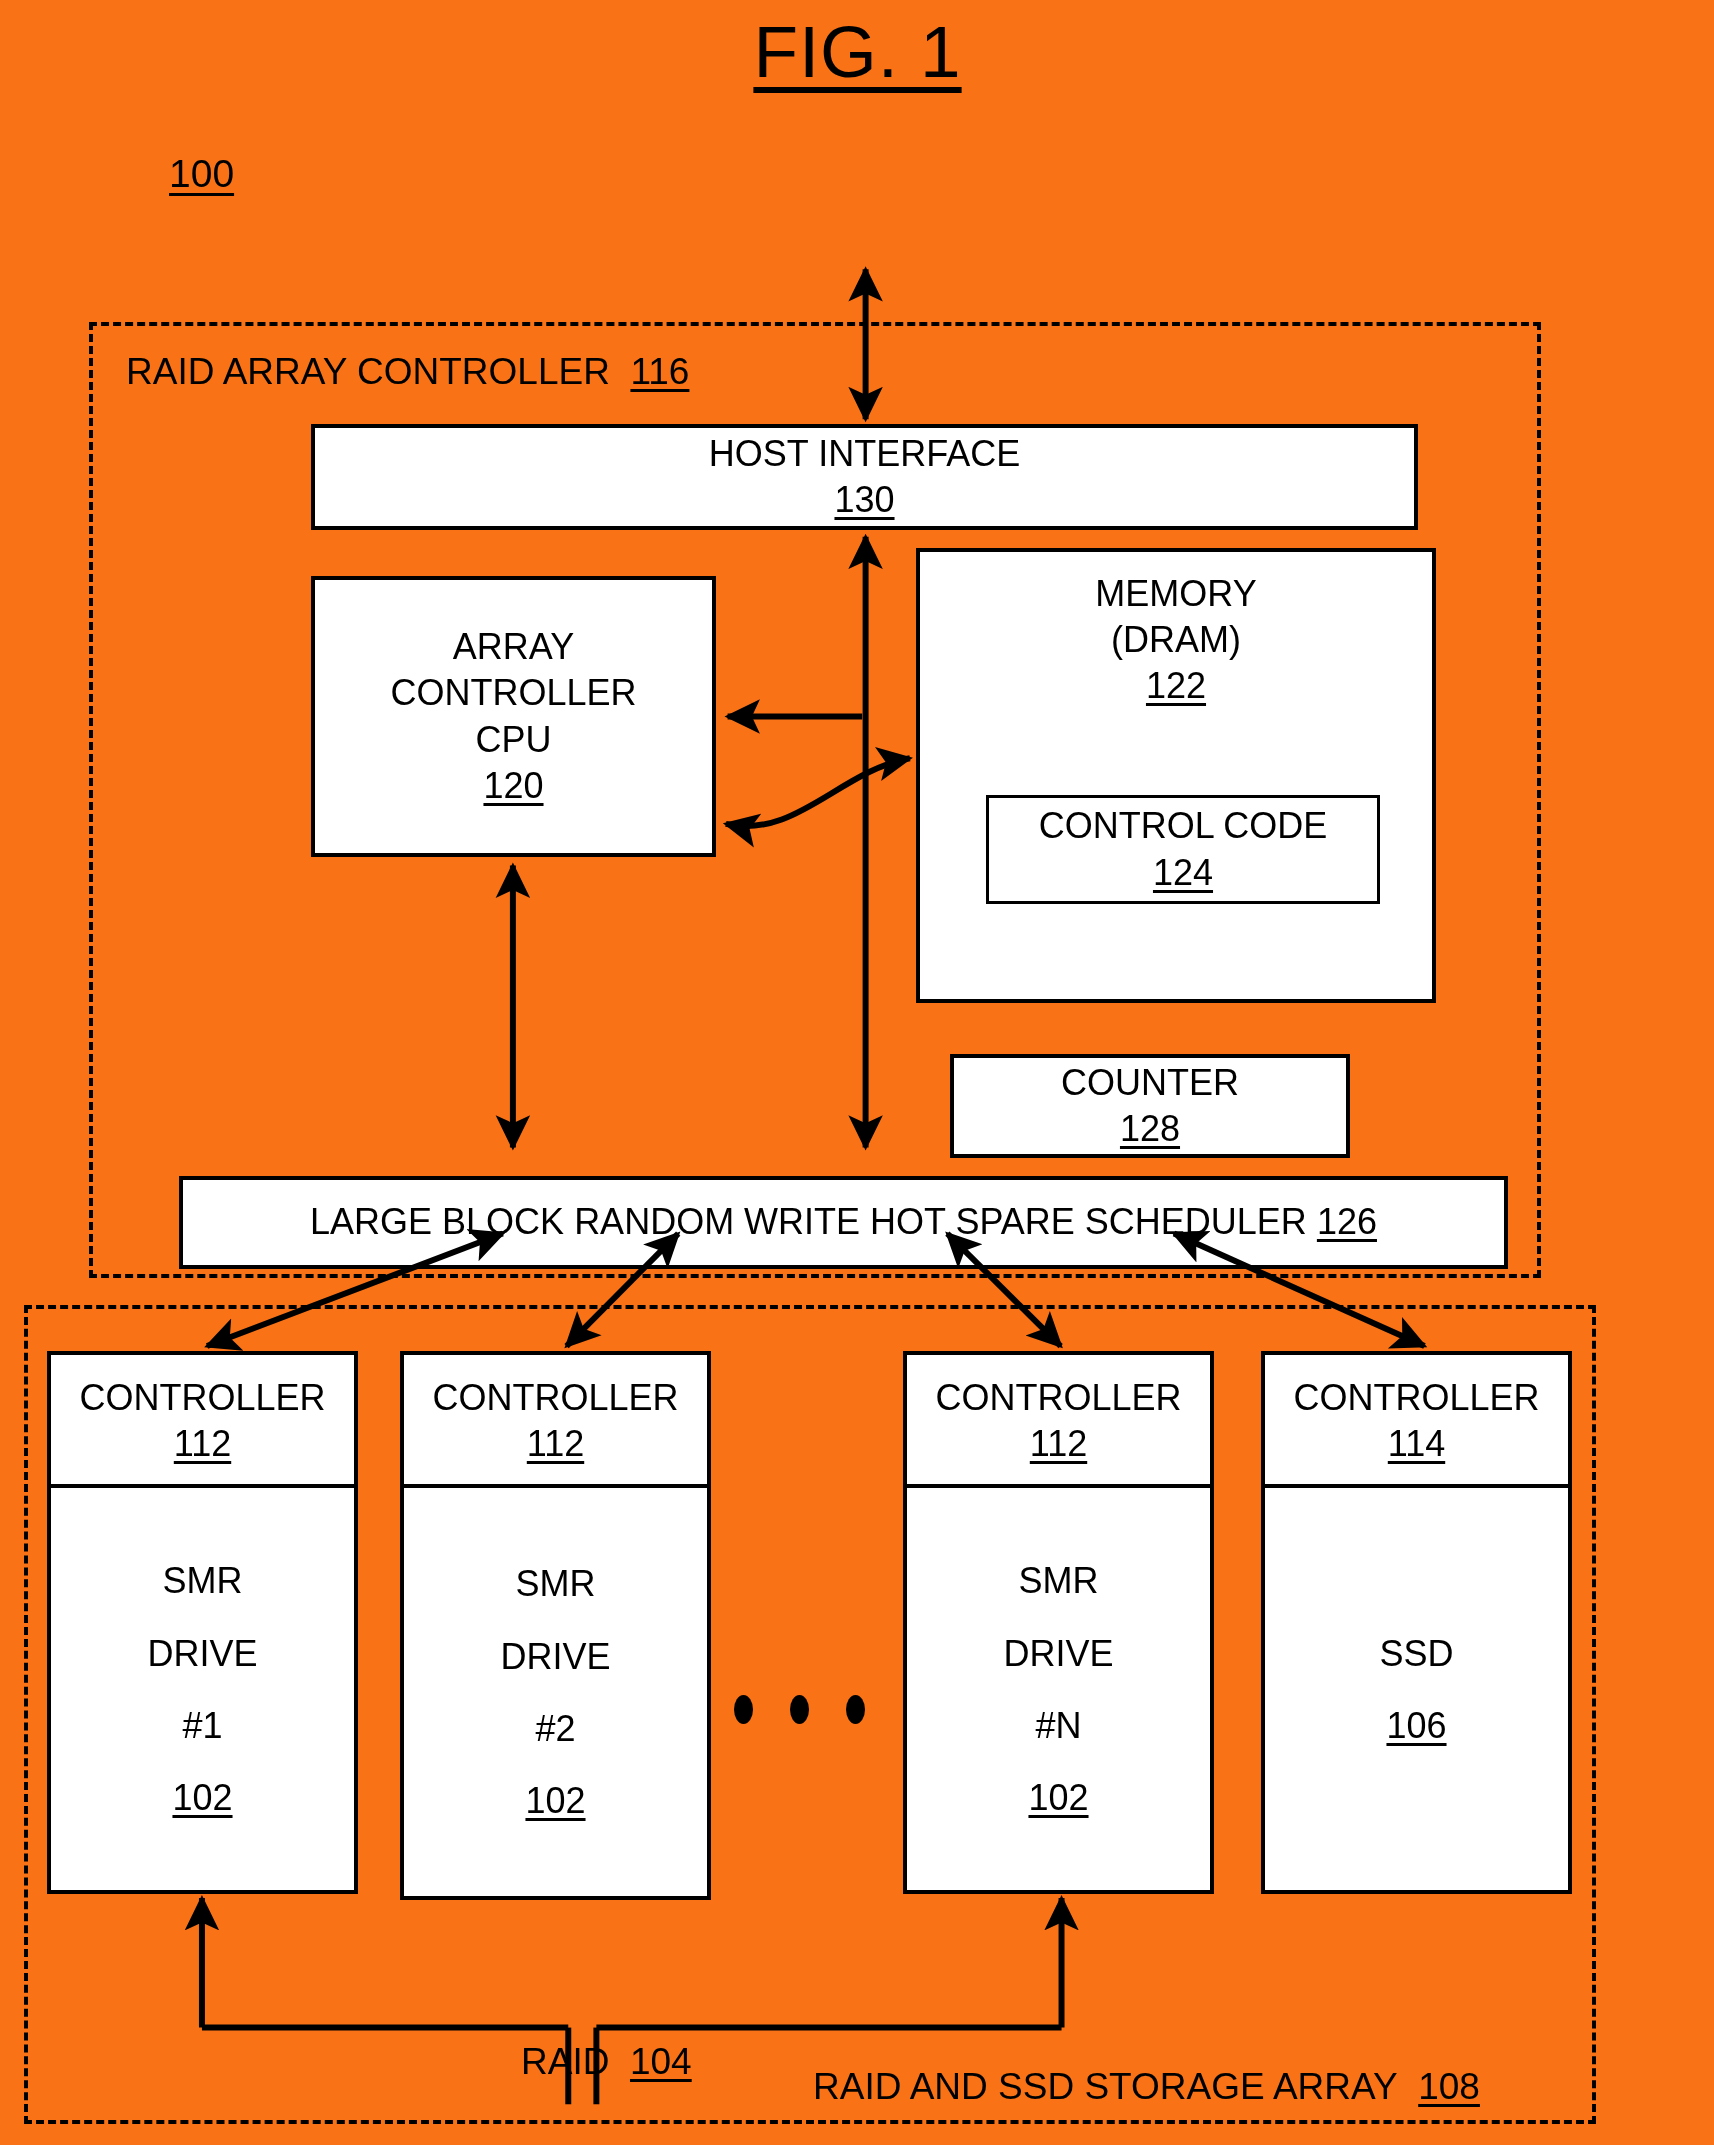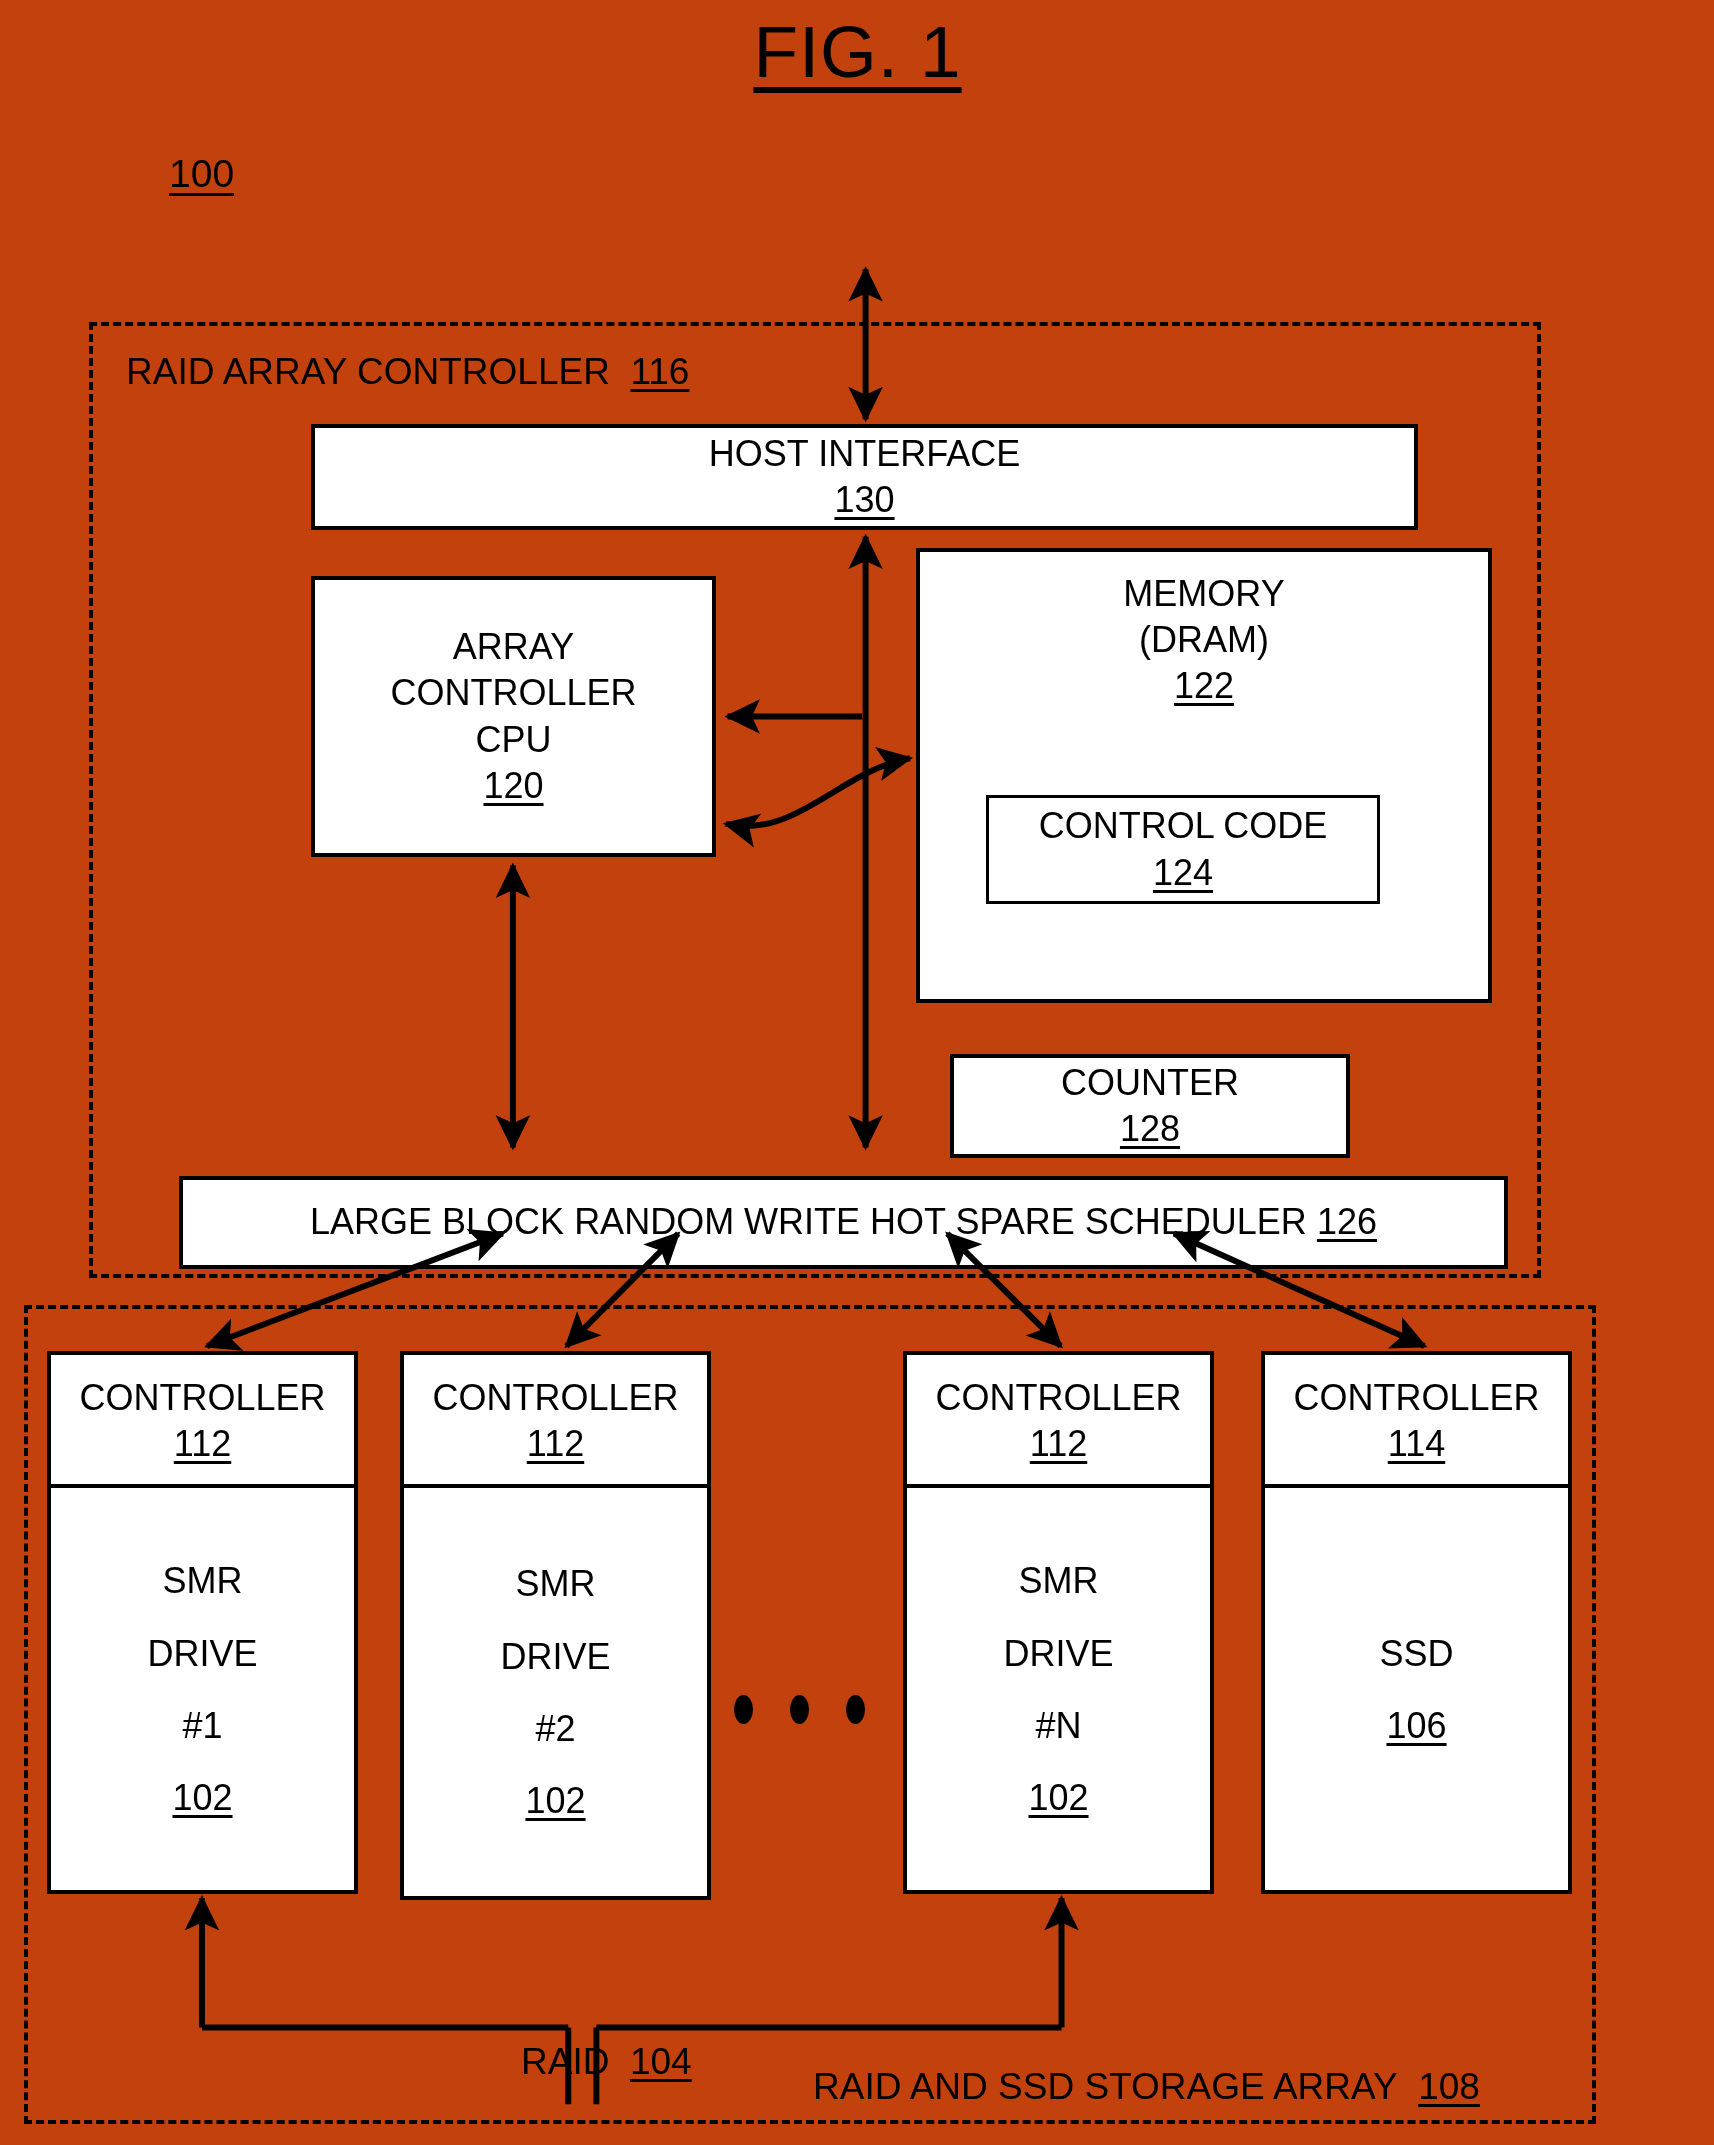--- a/index.html
+++ b/index.html
@@ -9,21 +9,21 @@
     background: #ffffff;
   }
   body {
     font-family: "Liberation Sans", sans-serif;
     color: #000000;
   }
   #fig {
     position: relative;
     width: 1715px;
     height: 2146px;
-    background: #c2410c;
+    background: #f97316;
     overflow: hidden;
   }
   .abs { position: absolute; }
 
   
   #fig-title {
     left: 0;
     top: 15.3px;
     width: 1715px;
     text-align: center;
@@ -153,21 +153,21 @@
     <div><u class="num">130</u></div>
   </div>
 
   <div class="abs box" style="left:311px; top:576px; width:405px; height:281px;">
     <div>ARRAY</div>
     <div>CONTROLLER</div>
     <div>CPU</div>
     <div><u class="num">120</u></div>
   </div>
 
-  <div class="abs box" style="left:916px; top:548px; width:576px; height:455px; justify-content:flex-start; padding-top:19px;">
+  <div class="abs box" style="left:916px; top:548px; width:520px; height:455px; justify-content:flex-start; padding-top:19px;">
     <div>MEMORY</div>
     <div>(DRAM)</div>
     <div><u class="num">122</u></div>
 
     <div class="box thin" style="position:absolute; left:66px; top:227px; width:394px; height:109px;">
       <div>CONTROL CODE</div>
       <div><u class="num">124</u></div>
     </div>
   </div>
 

